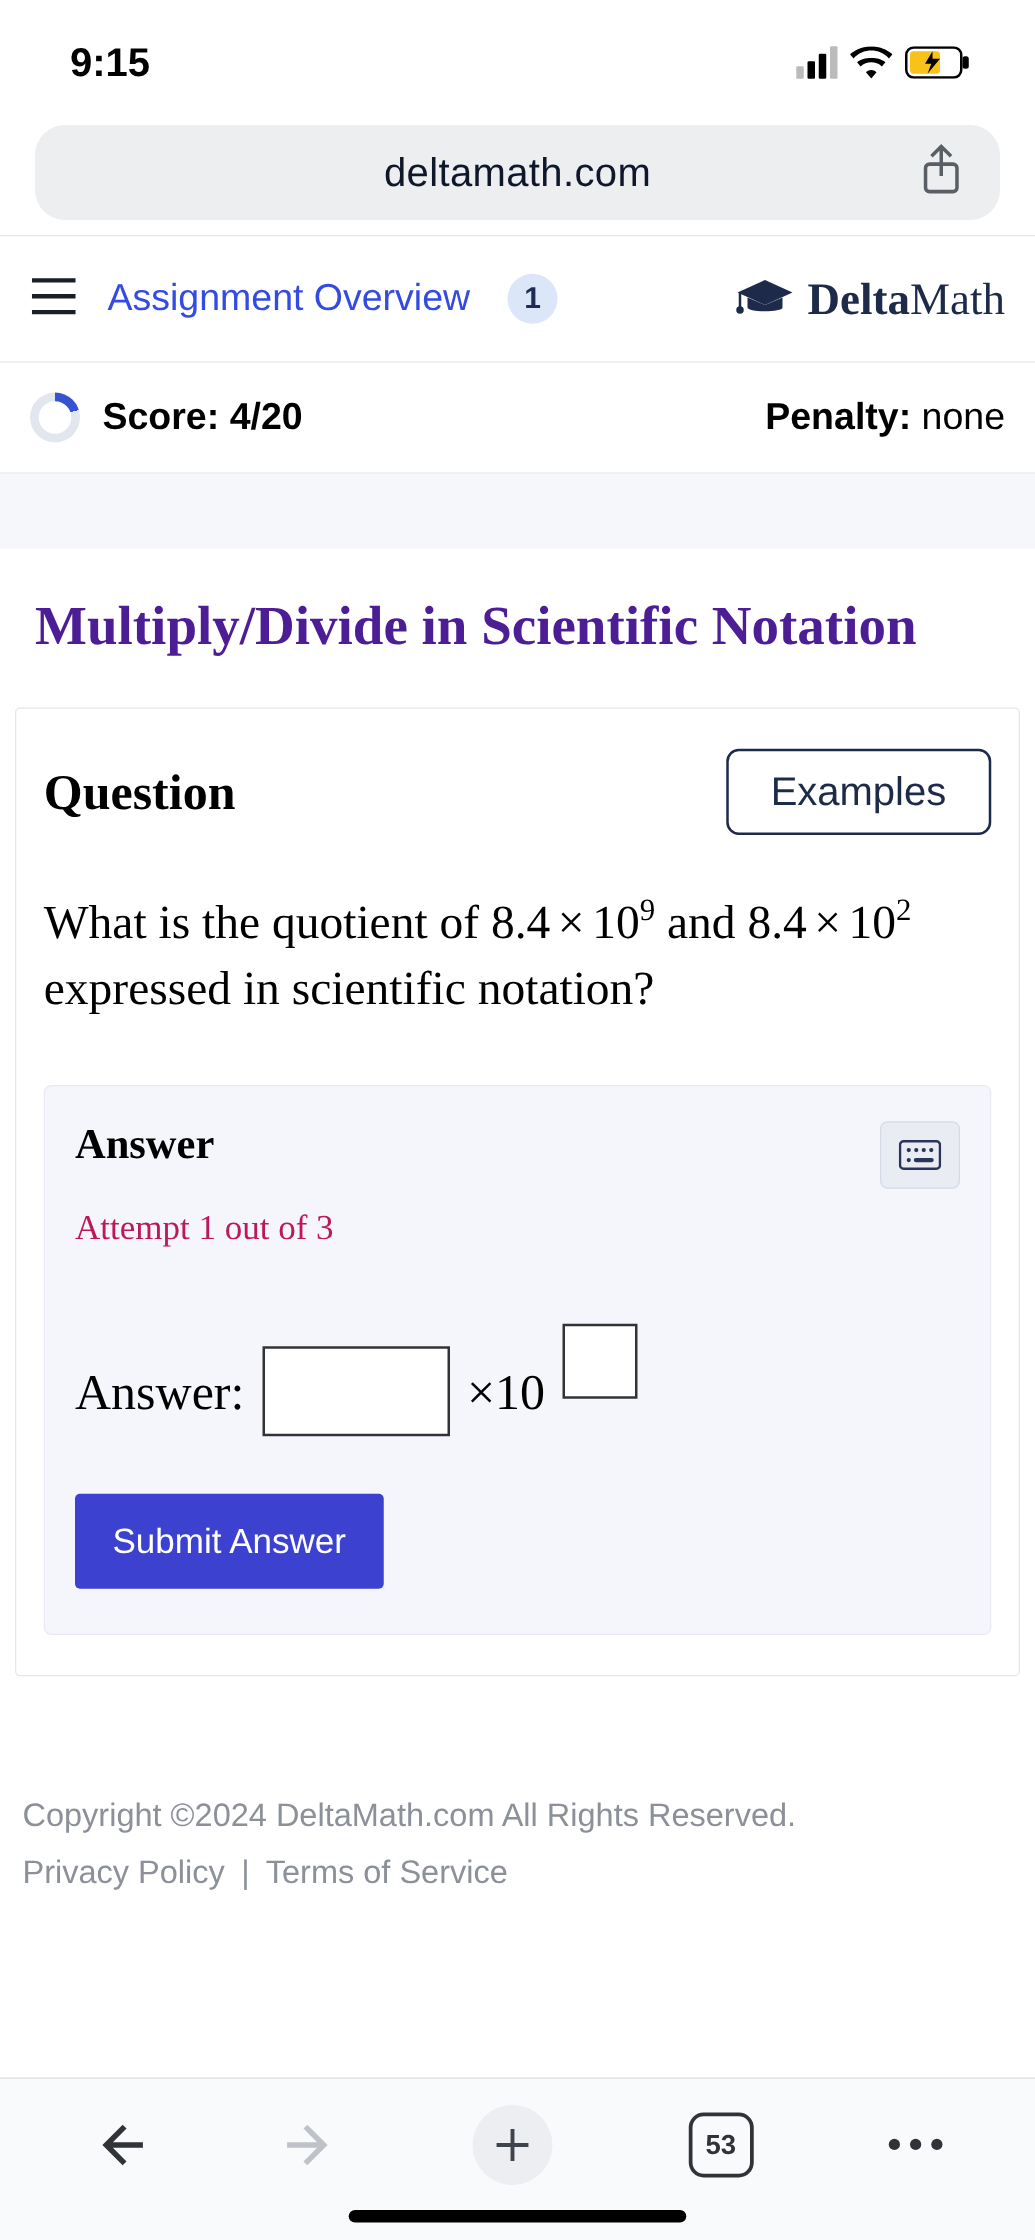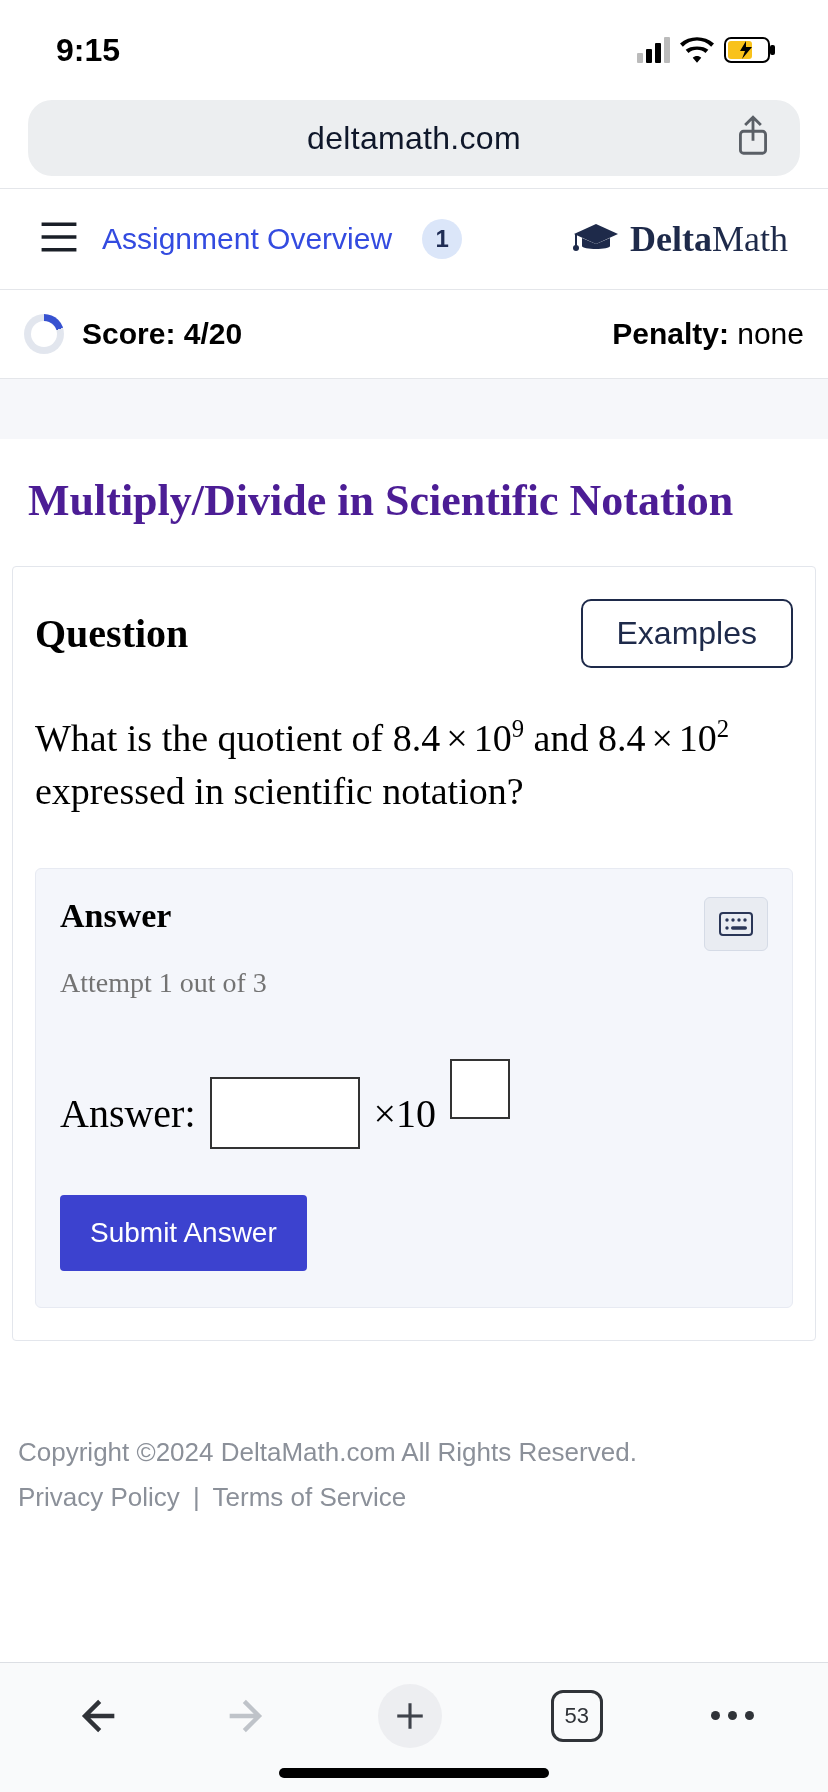--- a/index.html
+++ b/index.html
@@ -26,21 +26,21 @@
 .signal-bars span.dim { background: #bbb; }
 .addr-bar-wrap { padding: 0 28px 12px; }
 .addr-bar {
   background: #eceef0; border-radius: 24px; height: 76px;
   display: flex; align-items: center; justify-content: center; position: relative;
 }
 .addr-text { font-size: 32px; color: #0f172a; letter-spacing: 0.3px; }
 .share-icon { position: absolute; right: 28px; color: #5a5f66; }
 .divider { height: 1px; background: #e4e6ea; }
 .dm-header {
-  height: 100px; display: flex; align-items: center; padding: 0 40px; gap: 24px;
+  height: 100px; display: flex; align-items: center; padding: 0 24px; gap: 24px;
 }
 .hamburger { color: #1a1f27; }
 .assign-link { color: #334be0; font-size: 30px; font-weight: 500; }
 .badge-count {
   background: #dbe6f9; color: #1f2d55; min-width: 40px; height: 40px;
   display: inline-flex; align-items: center; justify-content: center;
   border-radius: 20px; font-size: 24px; font-weight: 600; margin-left: 6px;
 }
 .dm-logo { margin-left: auto; display: flex; align-items: center; gap: 10px; }
 .dm-logo-text { font-size: 36px; font-weight: 400; color: #1e2a4a; font-family: Georgia, serif; }
@@ -85,21 +85,21 @@
   background: #f4f6fb; border: 1px solid #e7eaf2; border-radius: 6px;
   margin-top: 50px; padding: 28px 24px 36px;
 }
 .ans-top { display: flex; justify-content: space-between; align-items: flex-start; }
 .ans-title { font-family: Georgia, serif; font-size: 34px; font-weight: 700; }
 .keypad-btn {
   width: 64px; height: 54px; background: #e9ecf2; border: 1px solid #d5dbe6;
   border-radius: 6px; display: flex; align-items: center; justify-content: center;
   color: #2a3657;
 }
-.attempt { font-family: Georgia, serif; font-size: 28px; color: #737373; margin-top: 16px; }
+.attempt { font-family: Georgia, serif; font-size: 28px; color: #be185d; margin-top: 16px; }
 .ans-input-row {
   display: flex; align-items: flex-end; gap: 14px;
   font-family: Georgia, serif; font-size: 40px; margin-top: 60px;
 }
 .ans-label-text { margin-bottom: 12px; }
 .coeff-input {
   width: 150px; height: 72px; border: 2px solid #333; background: #fff;
   font-size: 32px; text-align: center;
 }
 .times10 { margin-bottom: 12px; }
@@ -125,21 +125,21 @@
 }
 .tb-btn { color: #303338; display: flex; align-items: center; justify-content: center; }
 .tb-forward { color: #bfc3c9; }
 .new-tab {
   width: 64px; height: 64px; border-radius: 32px; background: #edeef1;
   display: flex; align-items: center; justify-content: center; color: #3f434b;
 }
 .tabs-count {
   width: 52px; height: 52px; border: 3px solid #303338; border-radius: 12px;
   display: flex; align-items: center; justify-content: center; font-size: 22px;
-  font-weight: 400; color: #303338;
+  font-weight: 700; color: #303338;
 }
 .more-dots { display: flex; gap: 8px; }
 .more-dots span { width: 9px; height: 9px; border-radius: 50%; background: #303338; }
 .home-indicator {
   position: absolute; bottom: 14px; left: 50%; transform: translateX(-50%);
   width: 270px; height: 10px; background: #000; border-radius: 8px;
 }
 </style>
 </head>
 <body>

